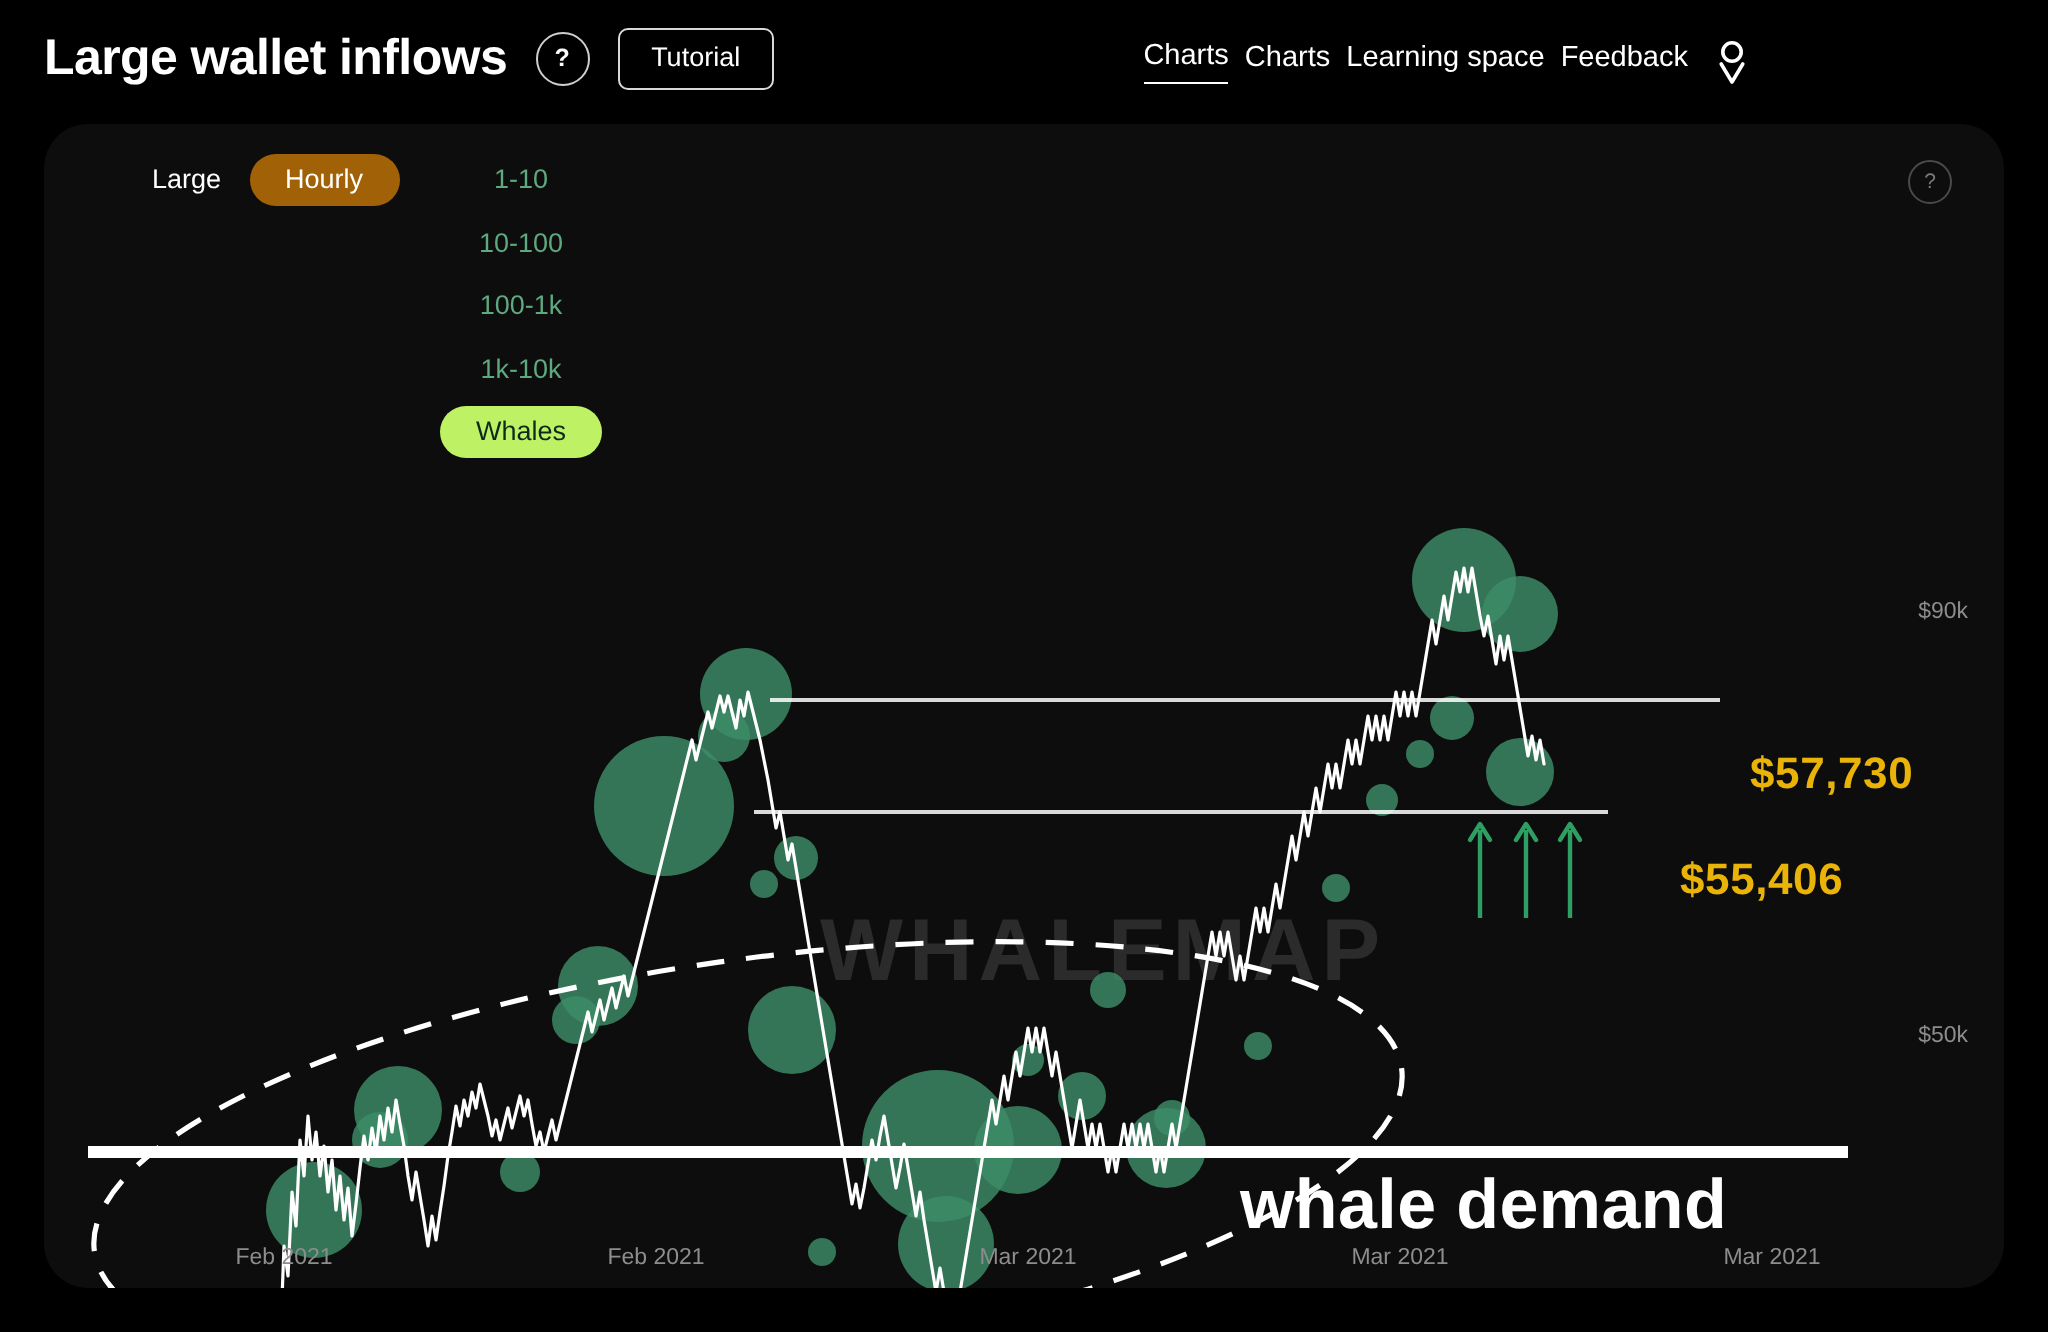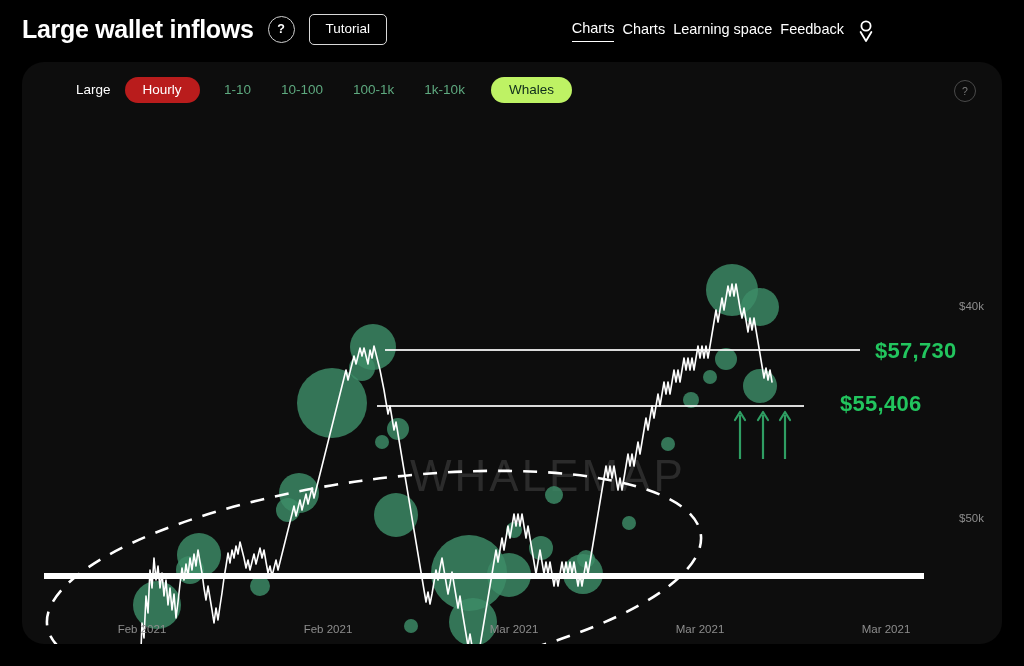--- a/index.html
+++ b/index.html
@@ -57,25 +57,25 @@
     position: absolute; left: 0; top: 0; width: 100%; height: 56px;
   }
   .tf-group {
     position: absolute; left: 48px; top: 15px;
     display: flex; align-items: center; gap: 8px;
   }
   .tf-item {
     font-size: 13.5px; color: #ffffff; cursor: pointer;
     padding: 6px 6px; line-height: 1; border-radius: 13px;
   }
-  .tf-item.active { background: #b91c1c; padding: 6px 18px; color: #ffffff; }
+  .tf-item.active { background: #a16207; padding: 6px 18px; color: #ffffff; }
 
   .band-group {
     position: absolute; left: 198px; top: 15px;
-    display: flex; align-items: flex-end; gap: 22px;
+    display: flex; align-items: center; gap: 6px; flex-direction: column;
   }
   .band-item {
     font-size: 13.5px; color: #5ea97f; cursor: pointer;
     padding: 6px 4px; line-height: 1; border-radius: 13px;
     white-space: nowrap;
   }
   .band-item.active {
     background: #bef264; color: #0d2b1b; padding: 6px 18px; font-weight: normal;
   }
   .panel-help {
@@ -90,33 +90,33 @@
   .plot { position: absolute; left: 0; top: 56px; width: 980px; height: 526px; }
   .plot svg { position: absolute; left: 0; top: 0; }
 
   .axis-label {
     position: absolute; color: #8d8d8d; font-size: 11.5px; white-space: nowrap;
   }
   .y-label { right: 18px; }
   .x-label { transform: translateX(-50%); }
 
   .ann-price {
-    position: absolute; color: #22c55e; font-weight: bold; white-space: nowrap;
+    position: absolute; color: #eab308; font-weight: bold; white-space: nowrap; margin-top: 36px;
   }
   .ann-57730 { left: 853px; top: 220px; font-size: 22px; letter-spacing: 0.3px; }
   .ann-55406 { left: 818px; top: 273px; font-size: 22px; letter-spacing: 0.3px; }
   .ann-47438 { left: 735px; top: 408px; font-size: 40px; letter-spacing: 0.5px; }
   .ann-demand {
     position: absolute; left: 598px; top: 465px;
     color: #ffffff; font-size: 35px; font-weight: bold; letter-spacing: 0.2px;
     white-space: nowrap;
   }
   .watermark {
     position: absolute; left: 388px; top: 333px;
-    color: #2b2b2b; font-size: 44px; font-weight: normal;
+    color: #2b2b2b; font-size: 44px; font-weight: bold;
     letter-spacing: 3px; white-space: nowrap;
   }
 </style>
 </head>
 <body>
 
 <div class="page">
 
   <div class="header">
     <div class="brand-wrap">
@@ -214,23 +214,24 @@
             <g>
               <line x1="763" x2="763" y1="341" y2="297" stroke="#2f9e63" stroke-width="2.2"></line>
               <path d="M758 302 L763 294 L768 302" fill="none" stroke="#2f9e63" stroke-width="2.2" stroke-linecap="round" stroke-linejoin="round"></path>
             </g>
           </g>
         <ellipse id="highlight-ellipse" fill="none" stroke="#ffffff" stroke-width="2.6" stroke-dasharray="14 11" cx="352" cy="462" rx="330" ry="100" transform="rotate(-8 352 462)"></ellipse>
       </svg>
 
       <div class="ann-price ann-57730">$57,730</div>
       <div class="ann-price ann-55406">$55,406</div>
+      <div class="ann-demand">whale demand</div>
 
       <div id="y-axis">
-          <div class="axis-label y-label" style="top: 182px;">$40k</div>
+          <div class="axis-label y-label" style="top: 182px;">$90k</div>
           <div class="axis-label y-label" style="top: 394px;">$50k</div>
         </div>
       <div id="x-axis">
           <div class="axis-label x-label" style="left: 120px; top: 505px;">Feb 2021</div>
           <div class="axis-label x-label" style="left: 306px; top: 505px;">Feb 2021</div>
           <div class="axis-label x-label" style="left: 492px; top: 505px;">Mar 2021</div>
           <div class="axis-label x-label" style="left: 678px; top: 505px;">Mar 2021</div>
           <div class="axis-label x-label" style="left: 864px; top: 505px;">Mar 2021</div>
         </div>
     </div>

